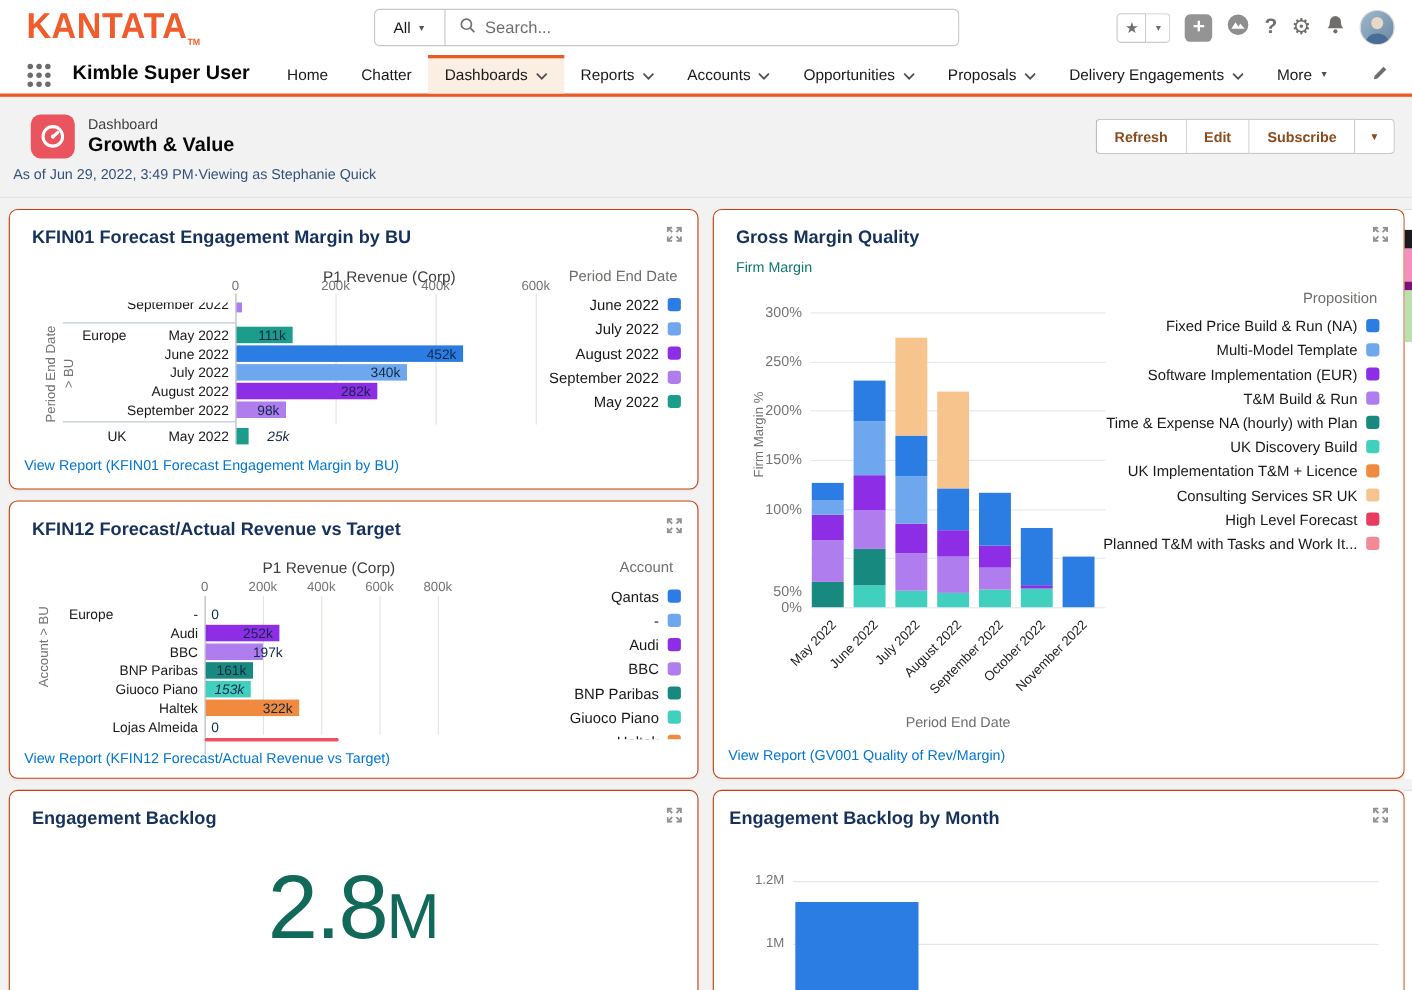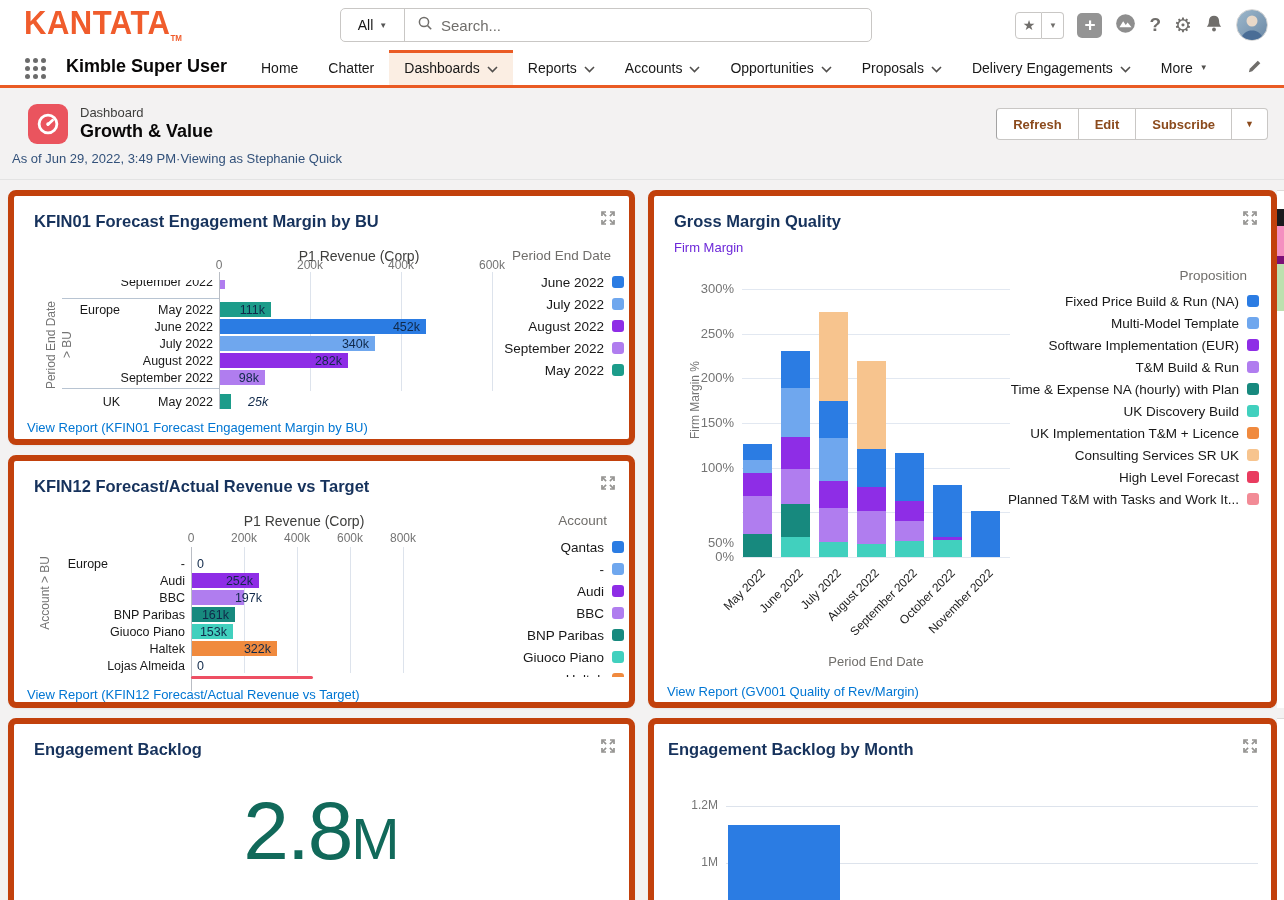--- a/index.html
+++ b/index.html
@@ -41,23 +41,23 @@
 .dashicon{position:absolute;left:28px;top:13px;width:40px;height:40px;border-radius:9px;background:#EA545E;display:flex;align-items:center;justify-content:center}
 .ptype{position:absolute;left:80px;top:14px;font-size:13px;color:#3E3E3C}
 .ptitle{position:absolute;left:80px;top:30px;font-size:18px;font-weight:700;color:#080707}
 .pmeta{position:absolute;left:12px;top:60px;font-size:13px;color:#32517A}
 .btngroup{position:absolute;right:16px;top:17px;display:flex}
 .btn{height:32px;padding:0 16px;background:#fff;border:1px solid #C9C7C5;border-left:none;font-size:13px;font-weight:600;color:#8B4A1C;display:flex;align-items:center;cursor:pointer}
 .btn:first-child{border-left:1px solid #a3a3a3;border-radius:4px 0 0 4px}
 .btn.last{border-radius:0 4px 4px 0;padding:0 13px}
 .btn .caret{font-size:9px}
 
-.card{position:absolute;background:#fff;border:6px solid #c2410c;border-radius:8px;box-shadow:0 1px 2px rgba(0,0,0,.05);overflow:hidden}
+.card{position:absolute;background:#fff;border:1px solid #c2410c;border-radius:8px;box-shadow:0 1px 2px rgba(0,0,0,.05);overflow:hidden}
 .ctitle{position:absolute;left:20px;top:16px;font-size:16.5px;font-weight:600;color:#16325C}
-.csub{position:absolute;left:20px;top:44px;font-size:13px;color:#6d28d9;cursor:pointer}
+.csub{position:absolute;left:20px;top:44px;font-size:13px;color:#0f766e;cursor:pointer}
 .expand{position:absolute;right:14px;top:15px;cursor:pointer;opacity:.75}
 .vreport{position:absolute;left:13px;font-size:13px;color:#0176D3;cursor:pointer}
 .axtitle{position:absolute;font-size:14px;color:#3E3E3C;text-align:center}
 .legtitle{position:absolute;font-size:13.5px;color:#706E6B}
 .legend .lrow{height:22px;display:flex;align-items:center;justify-content:flex-end;gap:8px}
 .legend .ltxt{font-size:13.5px;color:#181818}
 .legend .lsw{width:12px;height:12px;border-radius:3px;flex:0 0 12px}
 .tick{position:absolute;font-size:12px;color:#747474;text-align:center}
 .vgrid{position:absolute;width:1px;background:#DDE3EC}
 .hgrid{position:absolute;height:1px;background:#E2E8F1}
@@ -410,21 +410,21 @@
         <div class="hbar" style="left: 178px; top: 112px; width: 67px; background: rgb(142, 45, 230);"></div>
         <div class="vallab" style="left: 239px; top: 113px; transform: translateX(-100%);">252k</div>
         <div class="mlabel" style="left: 77px; top: 130px; width: 94px;">BBC</div>
         <div class="hbar" style="left: 178px; top: 129px; width: 52px; background: rgb(176, 125, 239);"></div>
         <div class="vallab" style="left: 224px; top: 130px; transform: translateX(-100%); margin-left: 24px;">197k</div>
         <div class="mlabel" style="left: 77px; top: 147px; width: 94px;">BNP Paribas</div>
         <div class="hbar" style="left: 178px; top: 146px; width: 43px; background: rgb(23, 137, 126);"></div>
         <div class="vallab" style="left: 215px; top: 147px; transform: translateX(-100%);">161k</div>
         <div class="mlabel" style="left: 77px; top: 164px; width: 94px;">Giuoco Piano</div>
         <div class="hbar" style="left: 178px; top: 163px; width: 41px; background: rgb(65, 208, 190);"></div>
-        <div class="vallab" style="left: 213px; top: 164px; transform: translateX(-100%);">153k</div>
+        <div class="vallab" style="left: 213px; top: 164px; transform: translateX(-100%); font-style: italic;">153k</div>
         <div class="mlabel" style="left: 77px; top: 181px; width: 94px;">Haltek</div>
         <div class="hbar" style="left: 178px; top: 180px; width: 85px; background: rgb(240, 138, 62);"></div>
         <div class="vallab" style="left: 257px; top: 181px; transform: translateX(-100%);">322k</div>
         <div class="mlabel" style="left: 77px; top: 198px; width: 94px;">Lojas Almeida</div>
         <div class="vallab" style="left: 183px; top: 198px;">0</div>
         <div class="abs" style="left: 177px; top: 215px; width: 122px; height: 2.5px; background: rgb(238, 79, 99); border-radius: 2px;"></div>
       </div>
     <div class="legend abs" id="kfin12-legend" style="left:430px;top:75px;width:180px">
         <div class="lrow">
           <div class="ltxt">Qantas</div>

